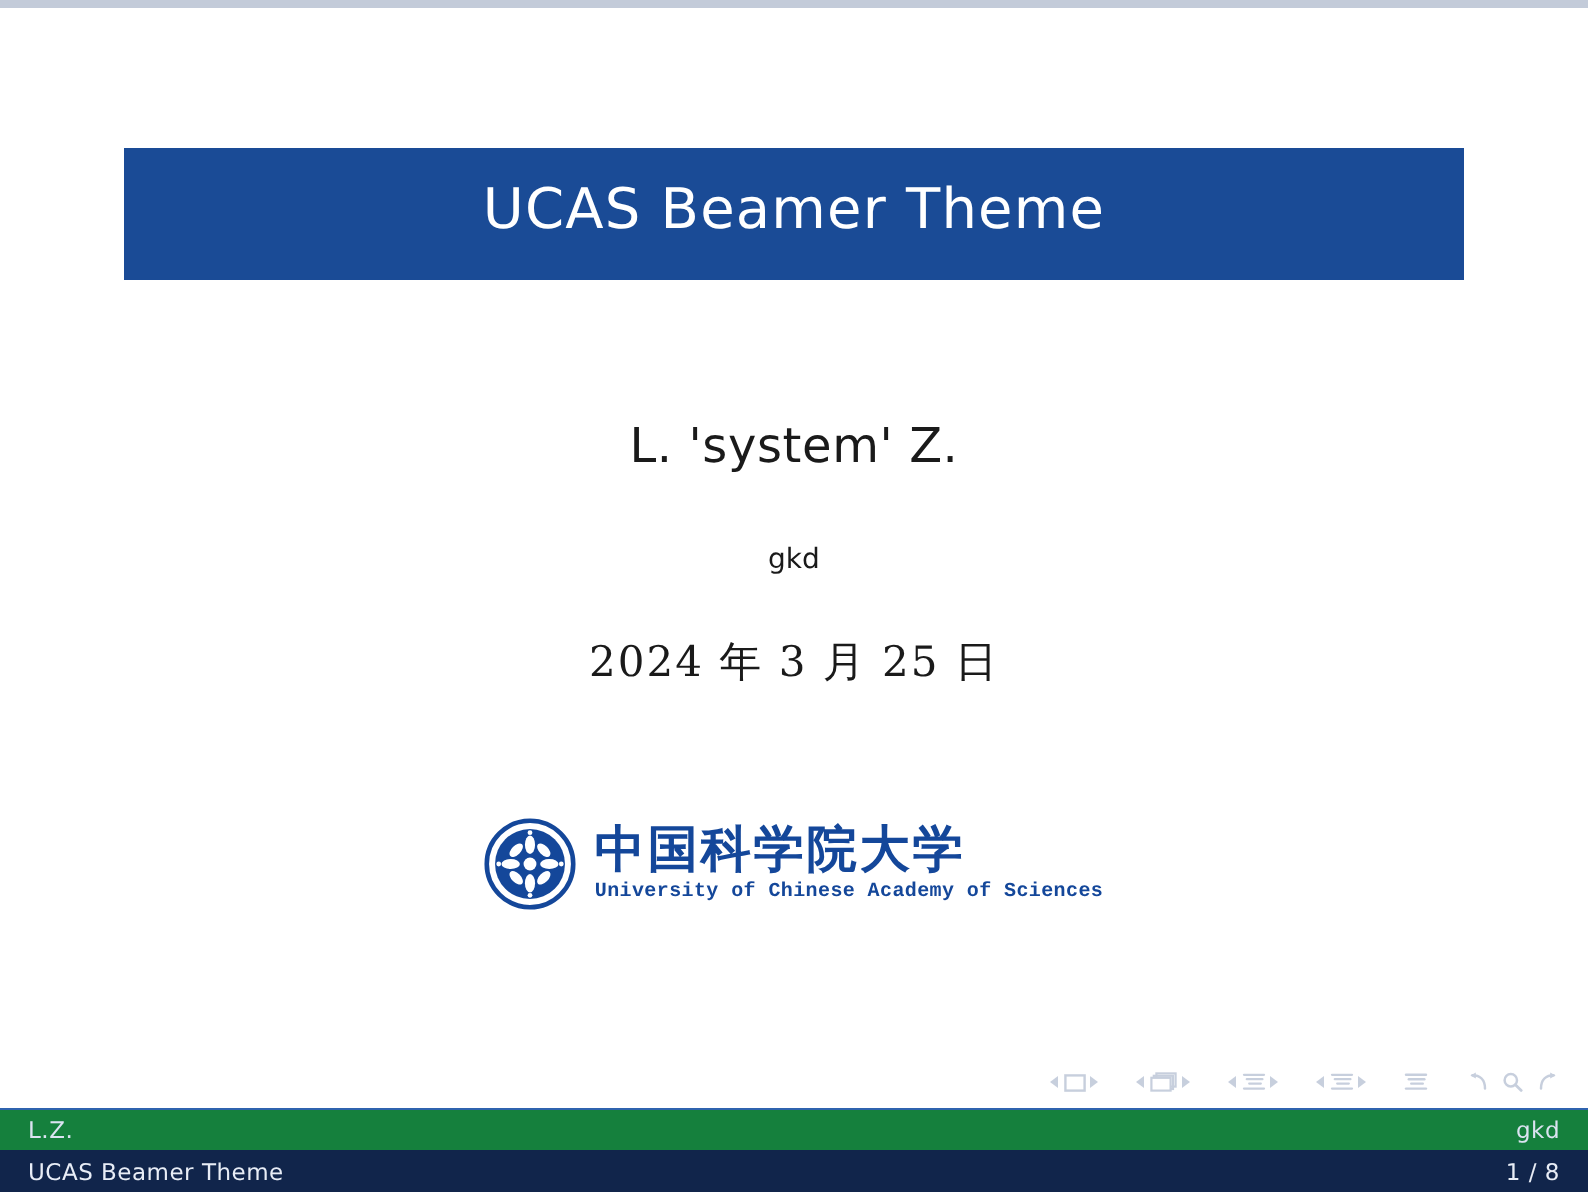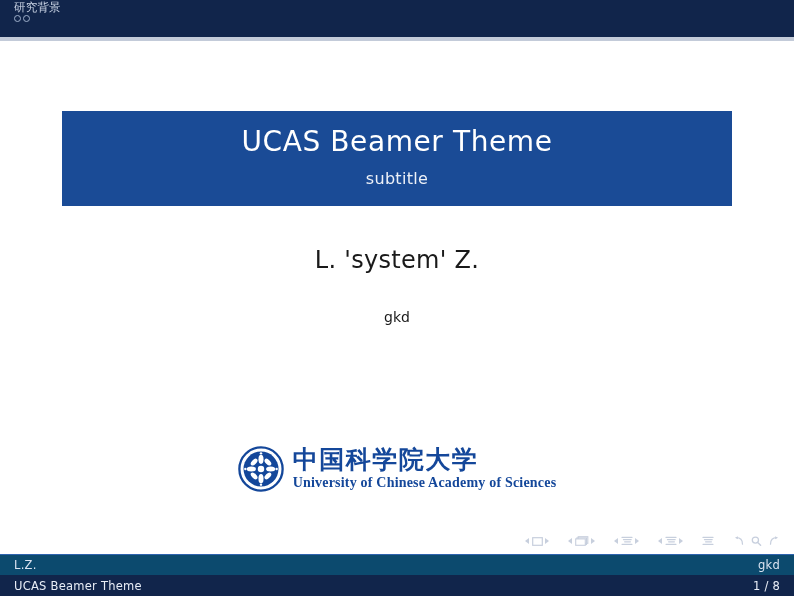--- a/index.html
+++ b/index.html
@@ -151,25 +151,25 @@
   .logo-cn {
     color: #14479a;
     font-size: 25px;
     font-weight: 700;
     letter-spacing: 1.5px;
     line-height: 1.05;
     font-family: "DejaVu Sans", "Liberation Sans", sans-serif;
   }
   .logo-en {
     color: #14479a;
-    font-size: 14px;
+    font-size: 10px;
     font-weight: 700;
     letter-spacing: .2px;
     margin-top: 2px;
-    font-family: Liberation Serif, serif;
+    font-family: Liberation Mono, monospace;
   }
 
   
   .navsyms {
     position: absolute;
     right: 14px;
     bottom: 4px;
     display: flex;
     align-items: center;
     gap: 7px;
@@ -198,56 +198,47 @@
   .foot-row {
     display: flex;
     align-items: center;
     height: 21px;
     box-sizing: border-box;
     padding: 0 14px;
     font-size: 11.5px;
     letter-spacing: .25px;
   }
   .foot-top {
-    background: #0c4a6e;
+    background: #15803d;
     color: #dbe3f1;
     border-top: 1px solid #2f63ae;
   }
   .foot-bottom {
     background: #11254b;
     color: #e8edf6;
   }
   .foot-left { flex: 1 1 auto; text-align: left; }
   .foot-right { flex: 0 0 auto; text-align: right; }
 </style>
 </head>
 <body>
 
 <div class="slide">
 
-  <div class="headbar">
-    <div class="headbar-inner">
-      <div class="section-title">研究背景</div>
-      <div class="mini-frames">
-        <span class="mini-dot"></span>
-        <span class="mini-dot"></span>
-      </div>
-    </div>
-  </div>
   <div class="headbar-rule"></div>
 
   <div class="body">
 
     <div class="titleblock">
       <div class="title-main">UCAS Beamer Theme</div>
-      <div class="title-sub">subtitle</div>
     </div>
 
     <div class="author">L. 'system' Z.</div>
     <div class="institute">gkd</div>
+    <div class="date">2024 年 3 月 25 日</div>
 
     <div class="logo-wrap">
       <div class="logo">
         <span class="logo-emblem">
           <svg viewBox="0 0 100 100" width="46" height="46" aria-hidden="true">
             <circle cx="50" cy="50" r="47" fill="none" stroke="#14479a" stroke-width="5"></circle>
             <circle cx="50" cy="50" r="38" fill="#14479a"></circle>
             <g fill="#ffffff">
               <circle cx="50" cy="50" r="7"></circle>
               <ellipse cx="50" cy="29" rx="5.5" ry="10"></ellipse>

